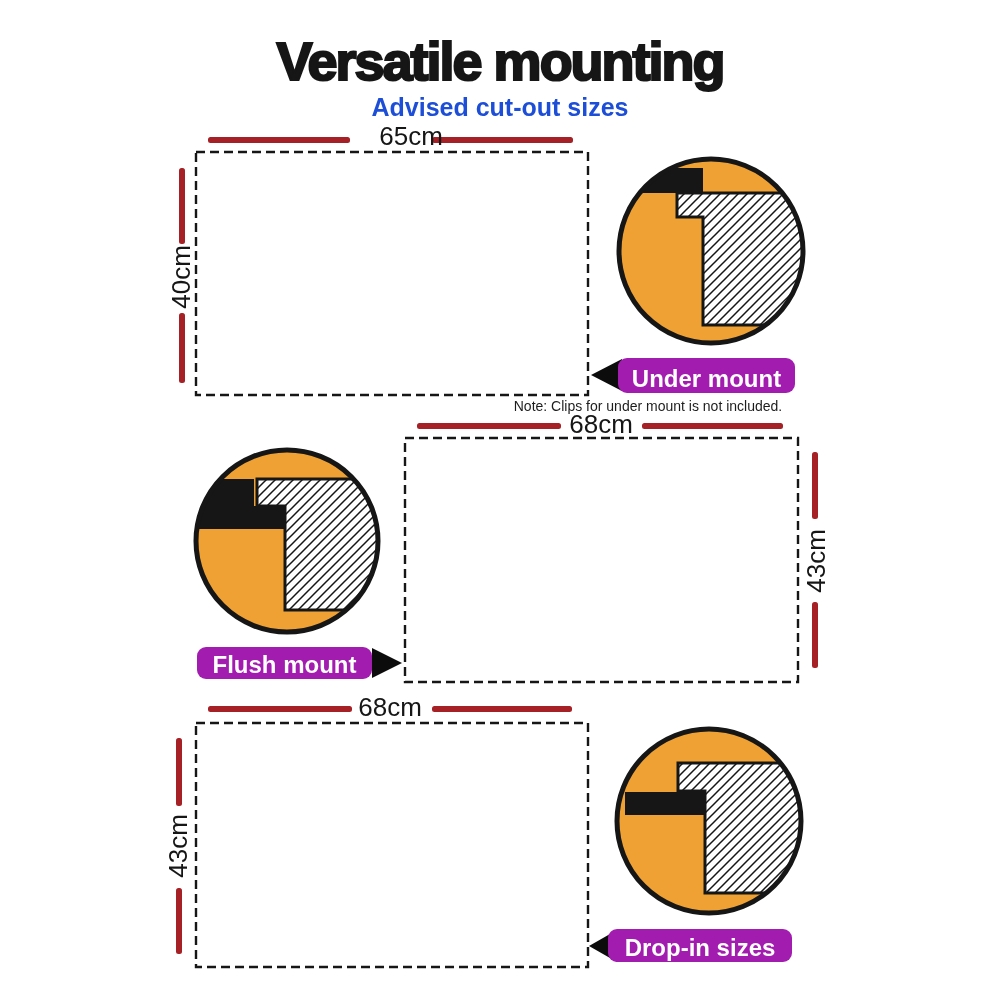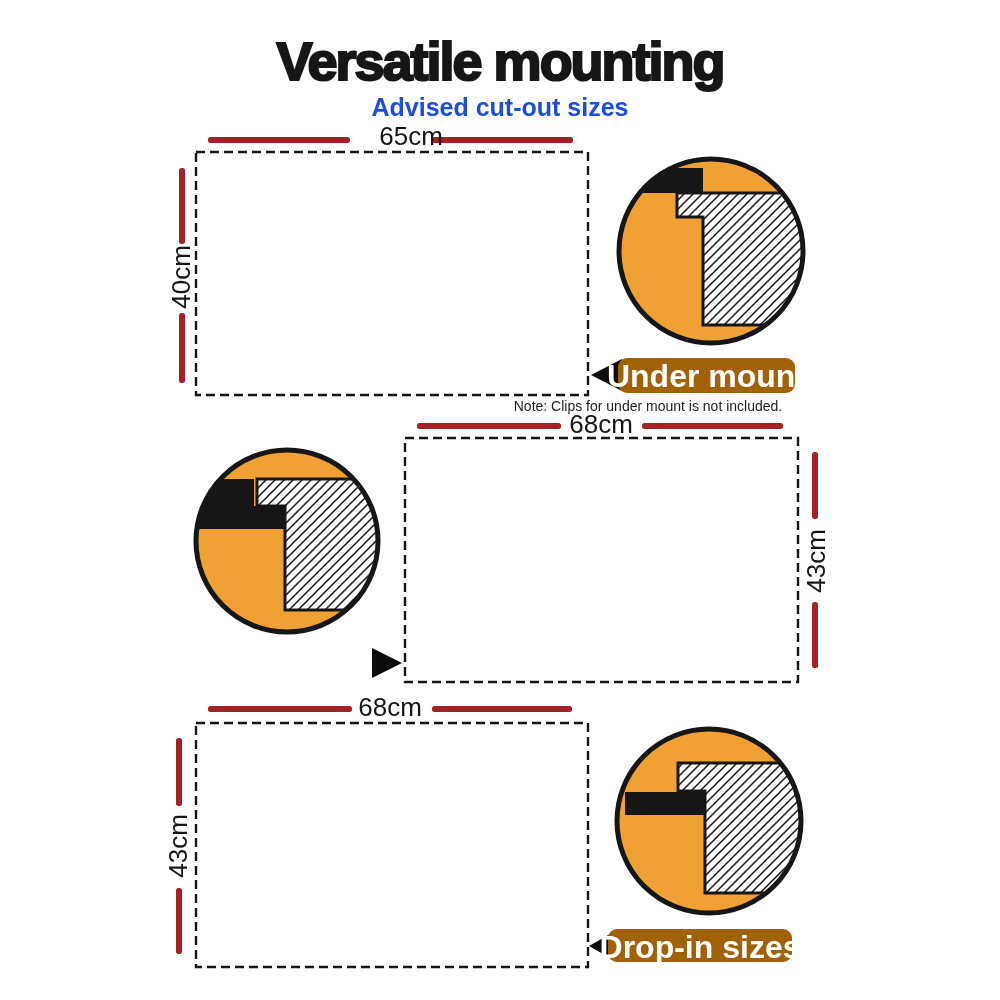--- a/index.html
+++ b/index.html
@@ -9,23 +9,23 @@
   .layer{position:absolute;left:0;top:0;}
   .abs{position:absolute;}
   .page-title{left:0;right:0;top:18px;text-align:center;
     font-size:54px;font-weight:bold;letter-spacing:-2px;color:#161616;margin-top:12px;
     -webkit-text-stroke:2.2px #161616;}
   .page-subtitle{left:0;right:0;top:93px;text-align:center;
     font-size:25px;font-weight:bold;color:#1d4ed8;}
   .dim{font-size:26px;font-weight:400;color:#161616;white-space:nowrap;
     transform:translate(-50%,-50%);}
   .dim.vert{transform:translate(-50%,-50%) rotate(-90deg);}
-  .pill{background:#a16207;border-radius:9px;color:#ffffff;
-    display:flex;align-items:flex-start;justify-content:center;
-    font-weight:bold;font-size:32px;white-space:nowrap;}
+  .pill{background:#a21caf;border-radius:9px;color:#ffffff;
+    display:flex;align-items:flex-end;justify-content:center;
+    font-weight:bold;font-size:24px;white-space:nowrap;}
   .note{font-size:14px;font-weight:500;color:#1d1d1d;text-align:center;}
   .footer-note{font-size:11.5px;color:#2a2a2a;text-align:center;}
 </style>
 </head>
 <body>
 
 <div class="canvas">
 
   <svg class="layer" width="1000" height="1000" viewBox="0 0 1000 1000">
     <defs>
@@ -103,19 +103,22 @@
 
   <div class="abs dim" style="left:601px;top:424px">68cm</div>
   <div class="abs dim vert" style="left:816px;top:561px">43cm</div>
 
   <div class="abs dim" style="left:390px;top:707px">68cm</div>
   <div class="abs dim vert" style="left:178px;top:846px">43cm</div>
 
   <div class="abs pill" style="left:618px;top:358px;width:177px;height:35px">
     <span>Under mount</span>
   </div>
+  <div class="abs pill" style="left:197px;top:647px;width:175px;height:32px">
+    <span>Flush mount</span>
+  </div>
   <div class="abs pill" style="left:608px;top:929px;width:184px;height:33px">
     <span>Drop-in sizes</span>
   </div>
 
   <div class="abs note" style="left:498px;top:398px;width:300px">Note: Clips for under mount is not included.</div>
 
 </div>
 
 </body></html>

